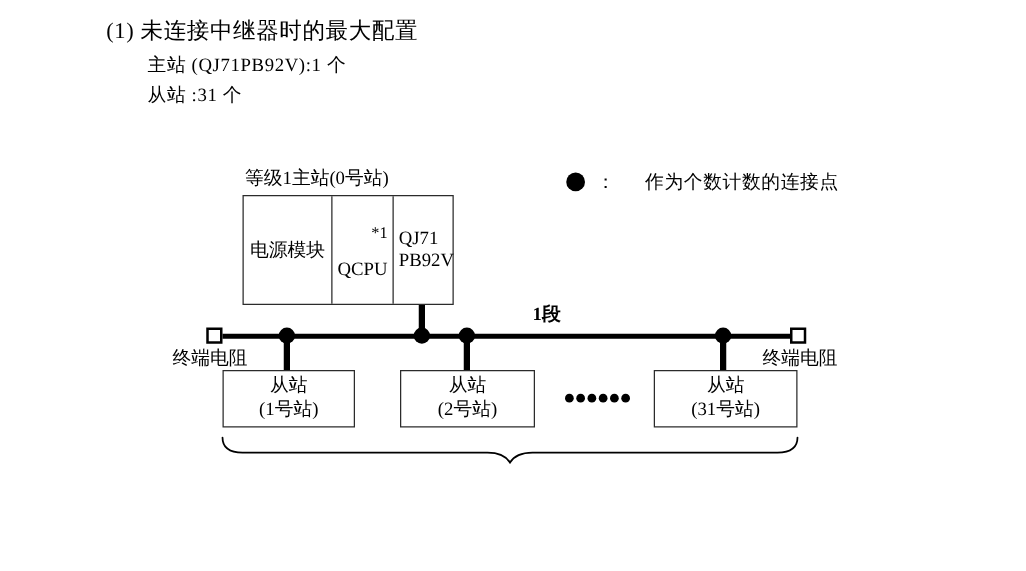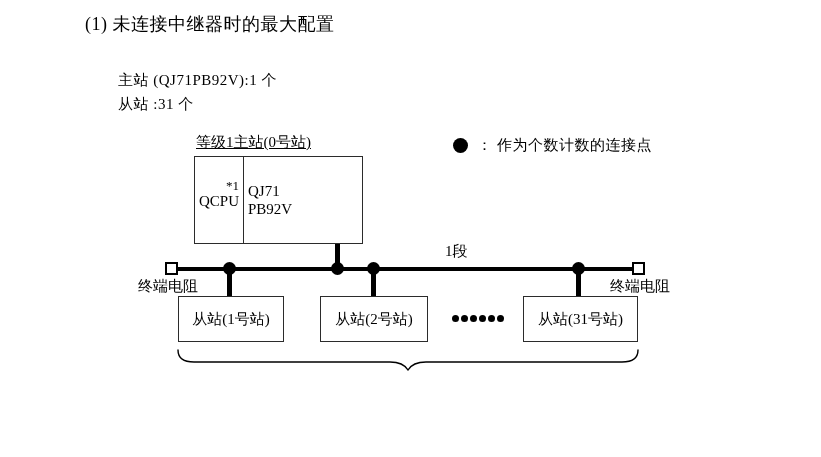--- a/index.html
+++ b/index.html
@@ -11,68 +11,68 @@
     position: relative;
     overflow: hidden;
   }
   .page { position: absolute; inset: 0; background: #fff; }
 
   
   .heading {
     position: absolute; left: 85px; top: 12px;
     font-size: 18px; font-weight: normal; letter-spacing: 0.5px;
   }
-  .subline { position: absolute; left: 118px; font-size: 15px; letter-spacing: 0.5px; margin-top: 28px; }
+  .subline { position: absolute; left: 118px; font-size: 15px; letter-spacing: 0.5px; }
   .subline.master { top: 43px; }
   .subline.slave  { top: 67px; }
 
   
   .diagram { position: absolute; left: 0; top: 0; width: 821px; height: 457px; }
 
-  .master-label { position: absolute; left: 196px; top: 133px; font-size: 15px; text-decoration: underline; }
+  .master-label { position: absolute; left: 196px; top: 133px; font-size: 15px; }
 
   .master-box {
     position: absolute; left: 194px; top: 156px; width: 169px; height: 88px;
     border: 1px solid #2b2b2b; display: flex; background: #fff;
   }
   .mcell { border-right: 1px solid #2b2b2b; font-size: 15px; position: relative; }
   .mcell:last-child { border-right: none; }
   .mcell.power { width: 71px; display: flex; align-items: center; justify-content: center; }
   .mcell.cpu { width: 49px; padding: 22px 4px 0 4px; }
   .mcell.cpu .note-ref { display: block; text-align: right; font-size: 13px; line-height: 13px; }
-  .mcell.cpu .cpu-text { display: block; text-align: left; font-size: 15px; margin-top: 1px; }
+  .mcell.cpu .cpu-text { display: block; text-align: left; font-size: 15px; margin-top: 16px; }
   .mcell.net { width: 47px; display: flex; flex-direction: column; justify-content: center; padding-left: 4px; font-size: 15px; line-height: 18px; }
 
   
   .legend { position: absolute; left: 453px; top: 136px; display: flex; align-items: center; font-size: 15px; }
   .legend-dot { width: 15px; height: 15px; border-radius: 50%; background: #000; }
   .legend-sep { margin-left: 9px; }
-  .legend-text { margin-left: 5px; letter-spacing: 0.5px; }
+  .legend-text { margin-left: 24px; letter-spacing: 0.5px; }
 
   
-  .seg-label { position: absolute; left: 445px; top: 242px; font-size: 15px; }
+  .seg-label { position: absolute; left: 426px; top: 242px; font-size: 15px; font-weight: bold; }
   .bus-line { position: absolute; left: 173px; top: 267px; width: 464px; height: 4px; background: #000; }
   .term-sq {
     position: absolute; top: 262px; width: 13px; height: 13px;
     background: #fff; border: 2px solid #000;
   }
   .term-sq.left  { left: 165px; }
   .term-sq.right { left: 632px; }
   .term-label { position: absolute; top: 277px; font-size: 15px; }
   .term-label.left  { left: 138px; }
   .term-label.right { left: 610px; }
 
   .bus-dot { position: absolute; top: 262px; width: 13px; height: 13px; border-radius: 50%; background: #000; }
   .drop-line { position: absolute; width: 5px; background: #000; }
 
   
   .slave-box {
     position: absolute; top: 296px; height: 46px;
     border: 1px solid #2b2b2b; background: #fff;
-    display: flex; flex-direction: row; align-items: center; justify-content: center;
+    display: flex; flex-direction: column; align-items: center; justify-content: center;
     font-size: 15px; line-height: 19px; text-align: center;
   }
   .slave-box.s1  { left: 178px; width: 106px; }
   .slave-box.s2  { left: 320px; width: 108px; }
   .slave-box.s31 { left: 523px; width: 115px; }
 
   .ellipsis { position: absolute; left: 452px; top: 315px; display: flex; gap: 2px; }
   .ellipsis span { width: 7px; height: 7px; border-radius: 50%; background: #000; }
 
   .brace-svg { position: absolute; left: 176px; top: 348px; }
@@ -93,20 +93,21 @@
 <div class="page">
 
   <div class="heading">(1) 未连接中继器时的最大配置</div>
   <div class="subline master">主站 (QJ71PB92V):1 个</div>
   <div class="subline slave">从站 :31 个</div>
 
   <div class="diagram">
 
     <div class="master-label">等级1主站(0号站)</div>
     <div class="master-box">
+      <div class="mcell power">电源模块</div>
       <div class="mcell cpu">
         <span class="note-ref">*1</span>
         <span class="cpu-text">QCPU</span>
       </div>
       <div class="mcell net">
         <span>QJ71</span>
         <span>PB92V</span>
       </div>
     </div>
 

